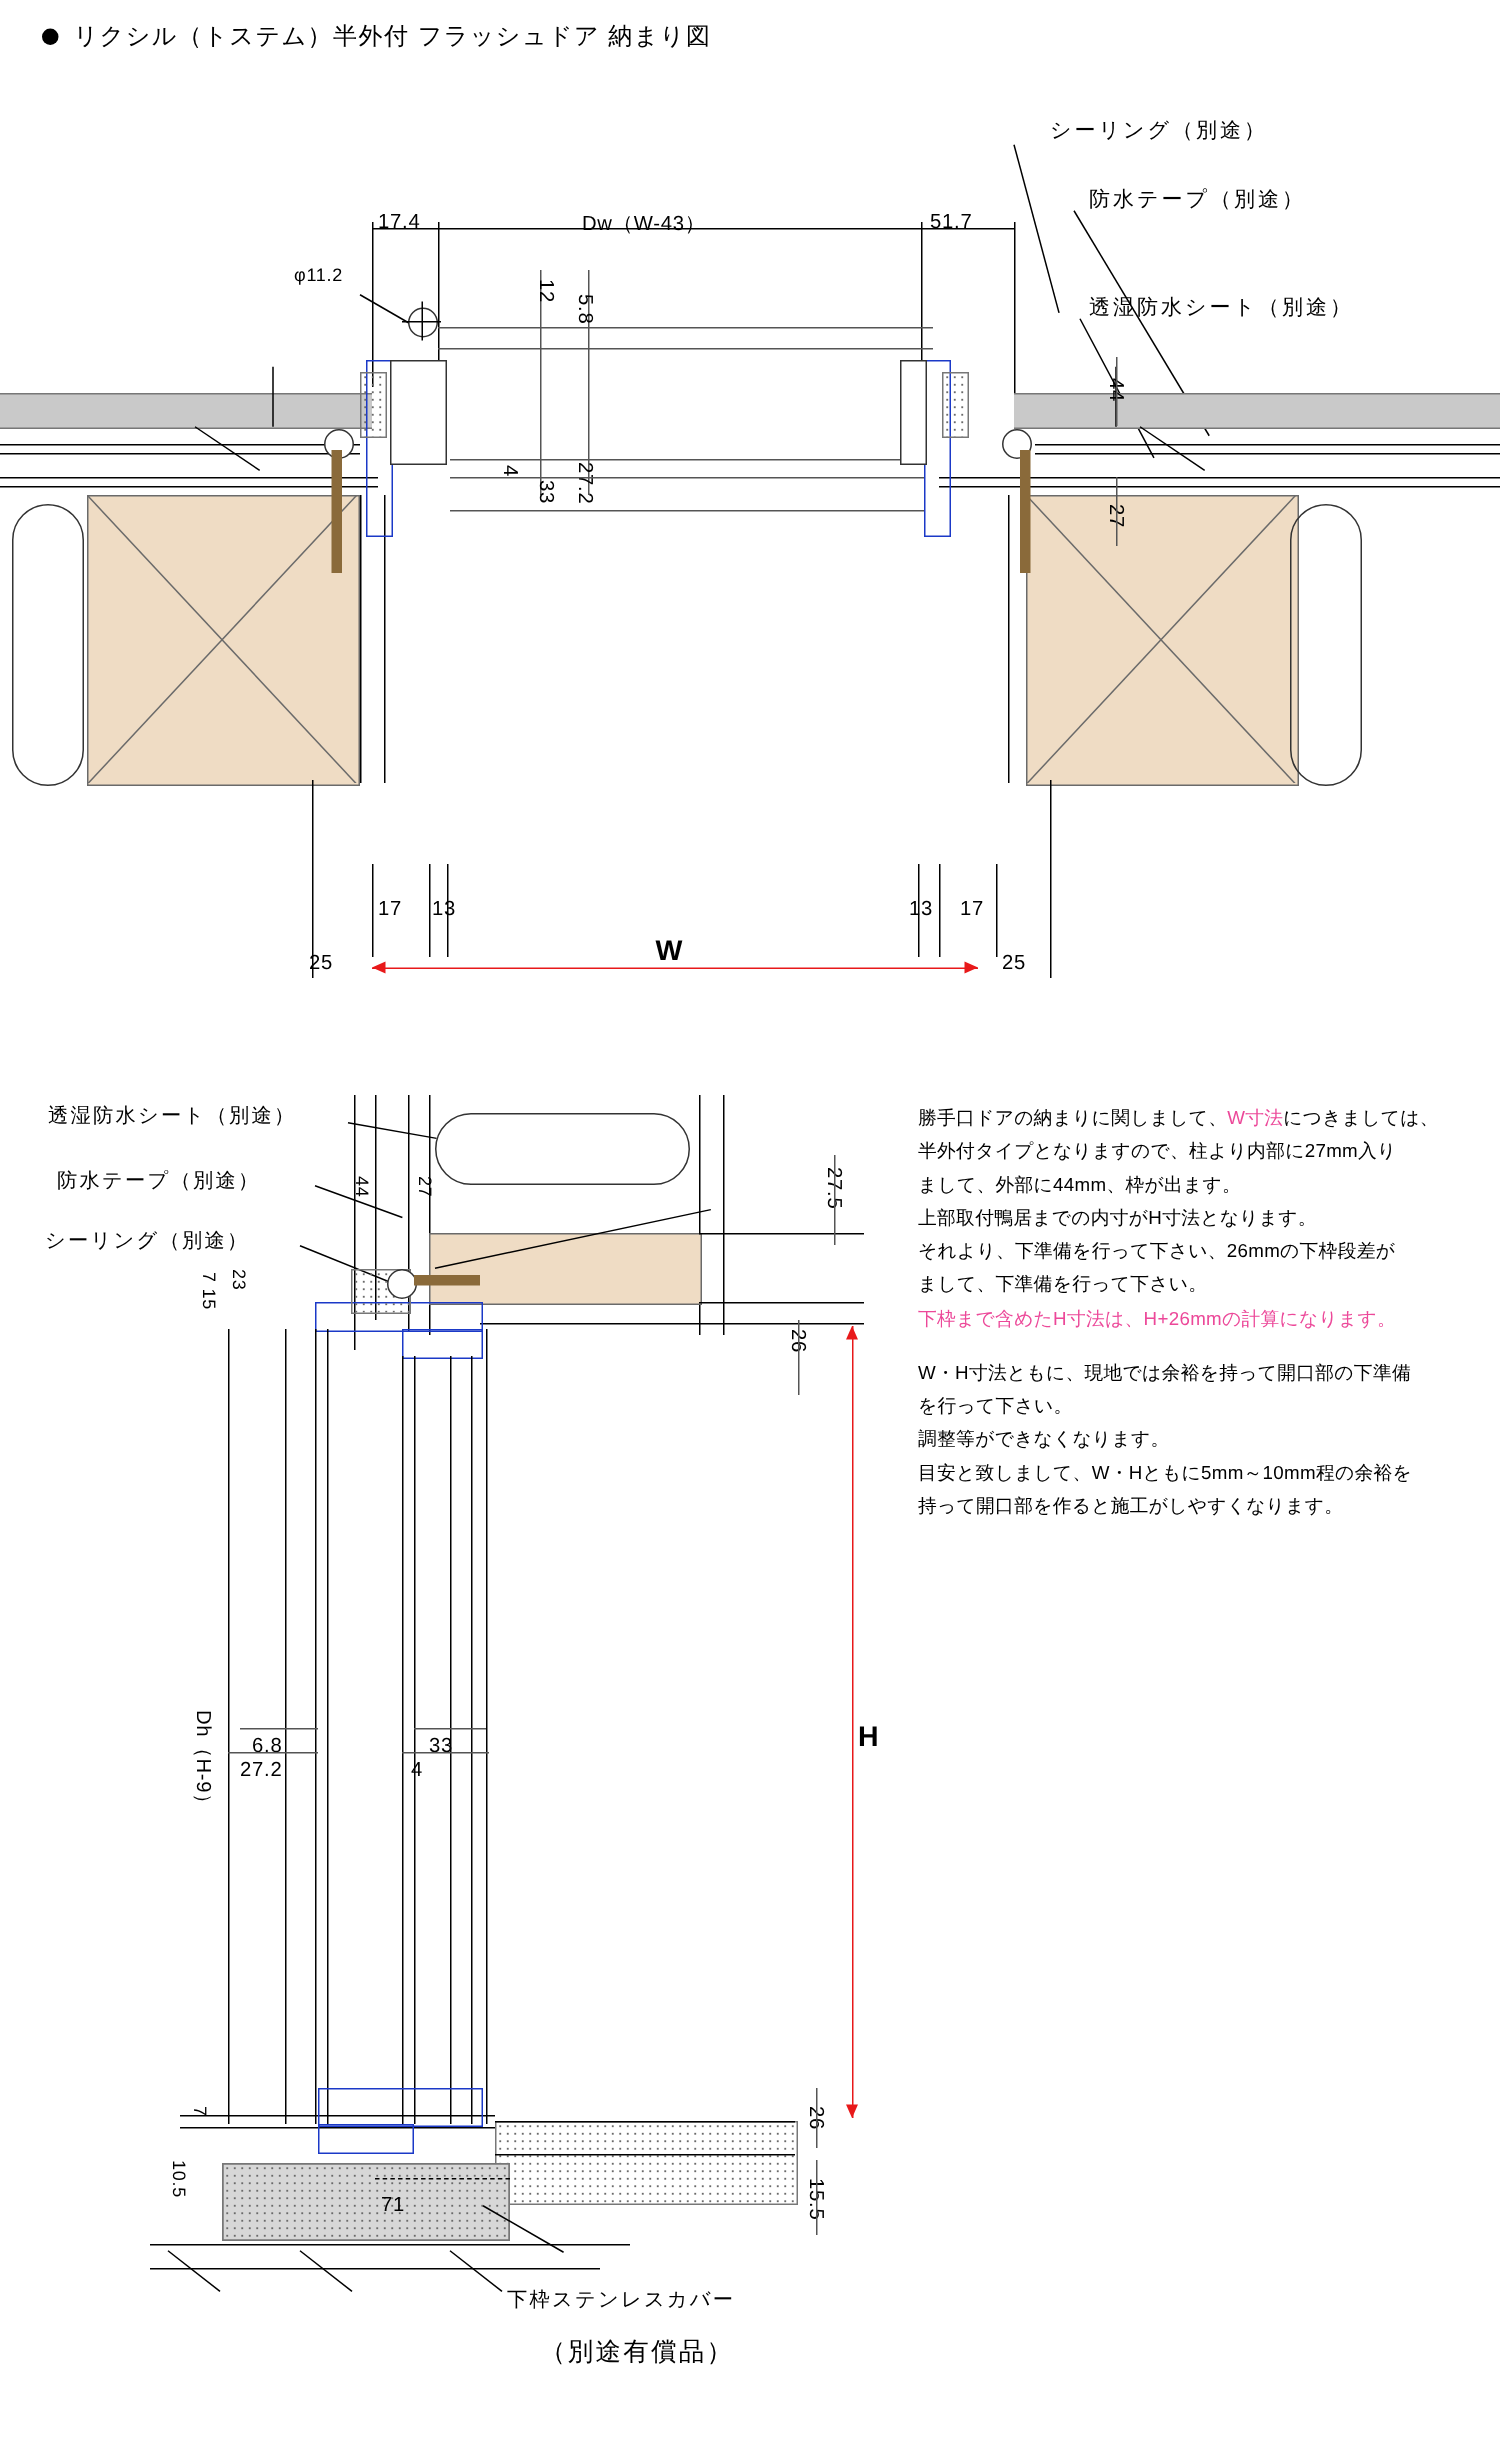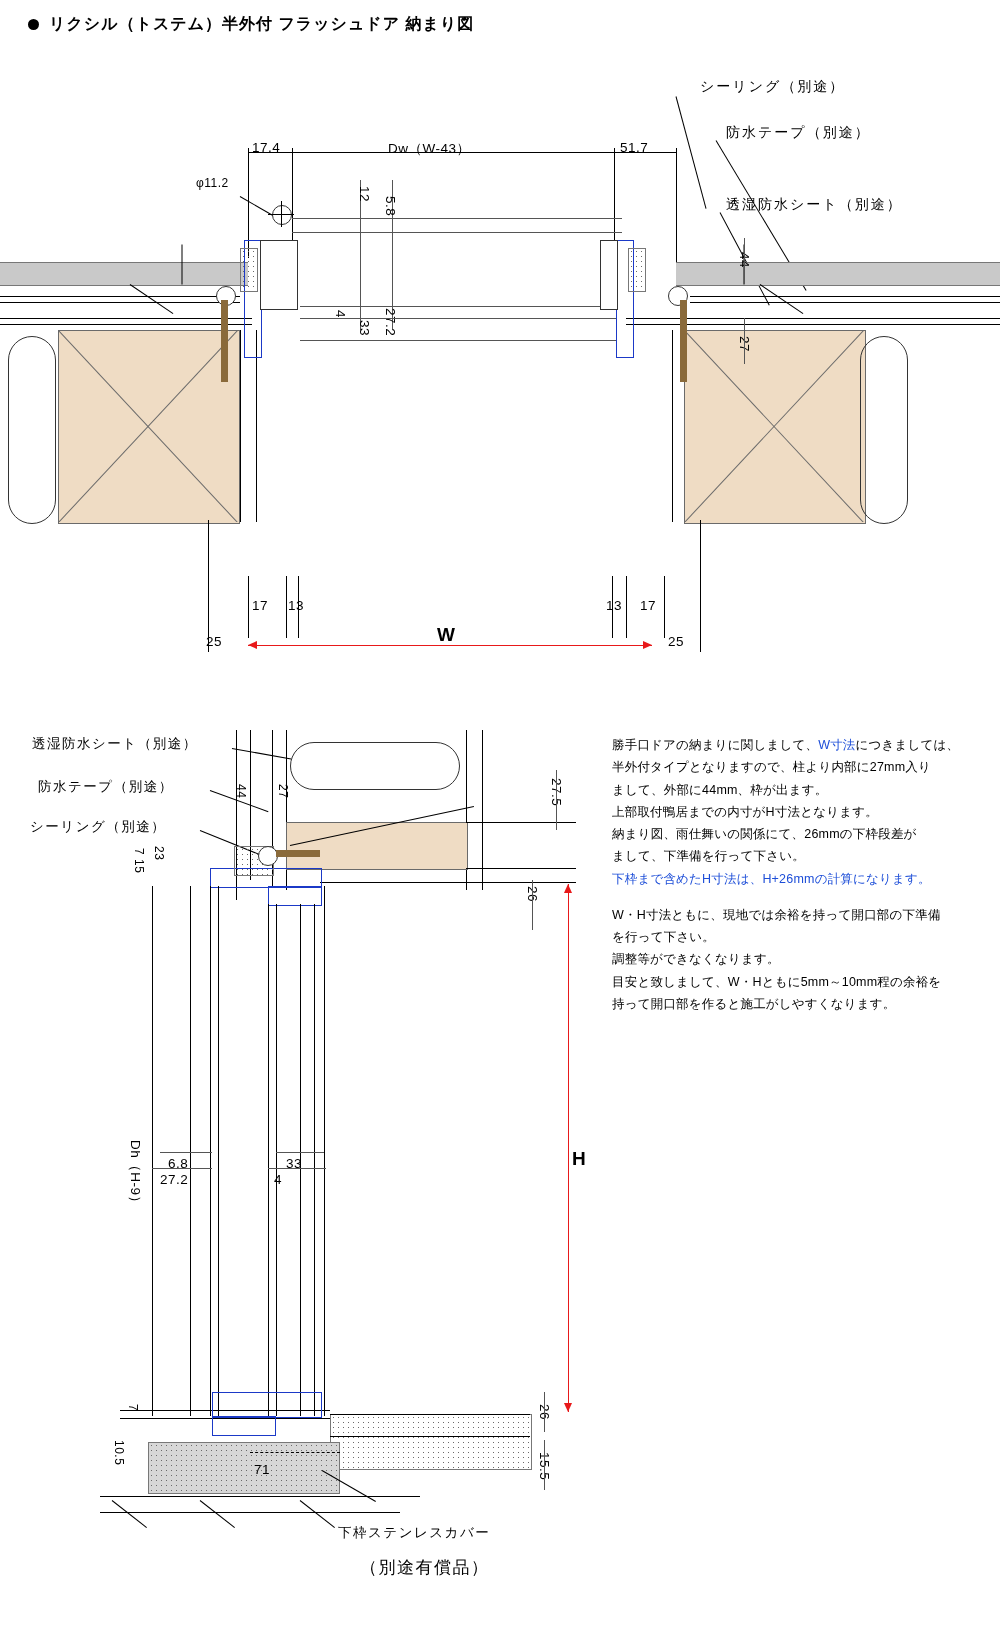--- a/index.html
+++ b/index.html
@@ -5,21 +5,21 @@
   html,body{margin:0;padding:0;}
   body{
     width:1000px;height:1629px;position:relative;
     background:#ffffff;
     font-family:"Liberation Sans","DejaVu Sans",sans-serif;
     color:#000;
     overflow:hidden;
   }
   .abs{position:absolute;}
   
-  #title{top:14px;left:28px;font-size:16px;letter-spacing:1px;white-space:nowrap;font-weight:bold;}
+  #title{top:14px;left:28px;font-size:16px;letter-spacing:1px;white-space:nowrap;}
   #title .bullet{display:inline-block;width:11px;height:11px;border-radius:50%;background:#000;margin-right:10px;vertical-align:middle;}
   #title .t{vertical-align:middle;}
 
   
   .hl{position:absolute;background:#000;height:1px;}       
   .vl{position:absolute;background:#000;width:1px;}        
   .hl.thin{background:#555;}
   .vl.thin{background:#555;}
 
   .lbl{position:absolute;font-size:13px;white-space:nowrap;letter-spacing:.5px;}
@@ -51,21 +51,21 @@
   .arrowvert:before,.arrowvert:after{content:"";position:absolute;left:-4px;border-left:4.5px solid transparent;border-right:4.5px solid transparent;}
   .arrowvert:before{top:0;border-bottom:9px solid #e8191a;}
   .arrowvert:after{bottom:0;border-top:9px solid #e8191a;}
 
   .leader{position:absolute;height:1px;background:#000;transform-origin:left center;}
 
   
   #notes{top:735px;left:612px;width:375px;font-size:12.5px;line-height:1.62;}
   #notes p{margin:0 0 2px 0;letter-spacing:.2px;}
   #notes .gap{height:14px;}
-  #notes .inl-red{color:#1d4ed8;}
+  #notes .inl-red{color:#ec4899;}
   .screwshaft{position:absolute;background:#8a6a3a;}
   .coil{position:absolute;border:1px solid #333;border-radius:40px;}
 </style>
 </head>
 <body>
 
 <div class="abs" id="title">
   <span class="bullet"></span><span class="t">リクシル（トステム）半外付  フラッシュドア  納まり図</span>
 </div>
 
@@ -269,21 +269,21 @@
   <div class="leader" style="top:1470px;left:322px;width:62px;transform:rotate(30deg);"></div>
   <div class="lbl" style="top:1524px;left:338px;font-size:13.5px;letter-spacing:1.5px;">下枠ステンレスカバー</div>
   <div class="lbl" style="top:1556px;left:360px;font-size:17px;letter-spacing:1.5px;">（別途有償品）</div>
 </div>
 
 <div class="abs" id="notes">
   <p><span>勝手口ドアの納まりに関しまして、</span><span class="inl-red">W寸法</span><span>につきましては、</span></p>
   <p>半外付タイプとなりますので、柱より内部に27mm入り</p>
   <p>まして、外部に44mm、枠が出ます。</p>
   <p>上部取付鴨居までの内寸がH寸法となります。</p>
-  <p>納まり図、雨仕舞いの関係にて、26mmの下枠段差が</p>
+  <p>それより、下準備を行って下さい、26mmの下枠段差が</p>
   <p>まして、下準備を行って下さい。</p>
   <p><span class="inl-red">下枠まで含めたH寸法は、H+26mmの計算になります。</span></p>
   <div class="gap"></div>
   <p>W・H寸法ともに、現地では余裕を持って開口部の下準備</p>
   <p>を行って下さい。</p>
   <p>調整等ができなくなります。</p>
   <p>目安と致しまして、W・Hともに5mm～10mm程の余裕を</p>
   <p>持って開口部を作ると施工がしやすくなります。</p>
 </div>
 

